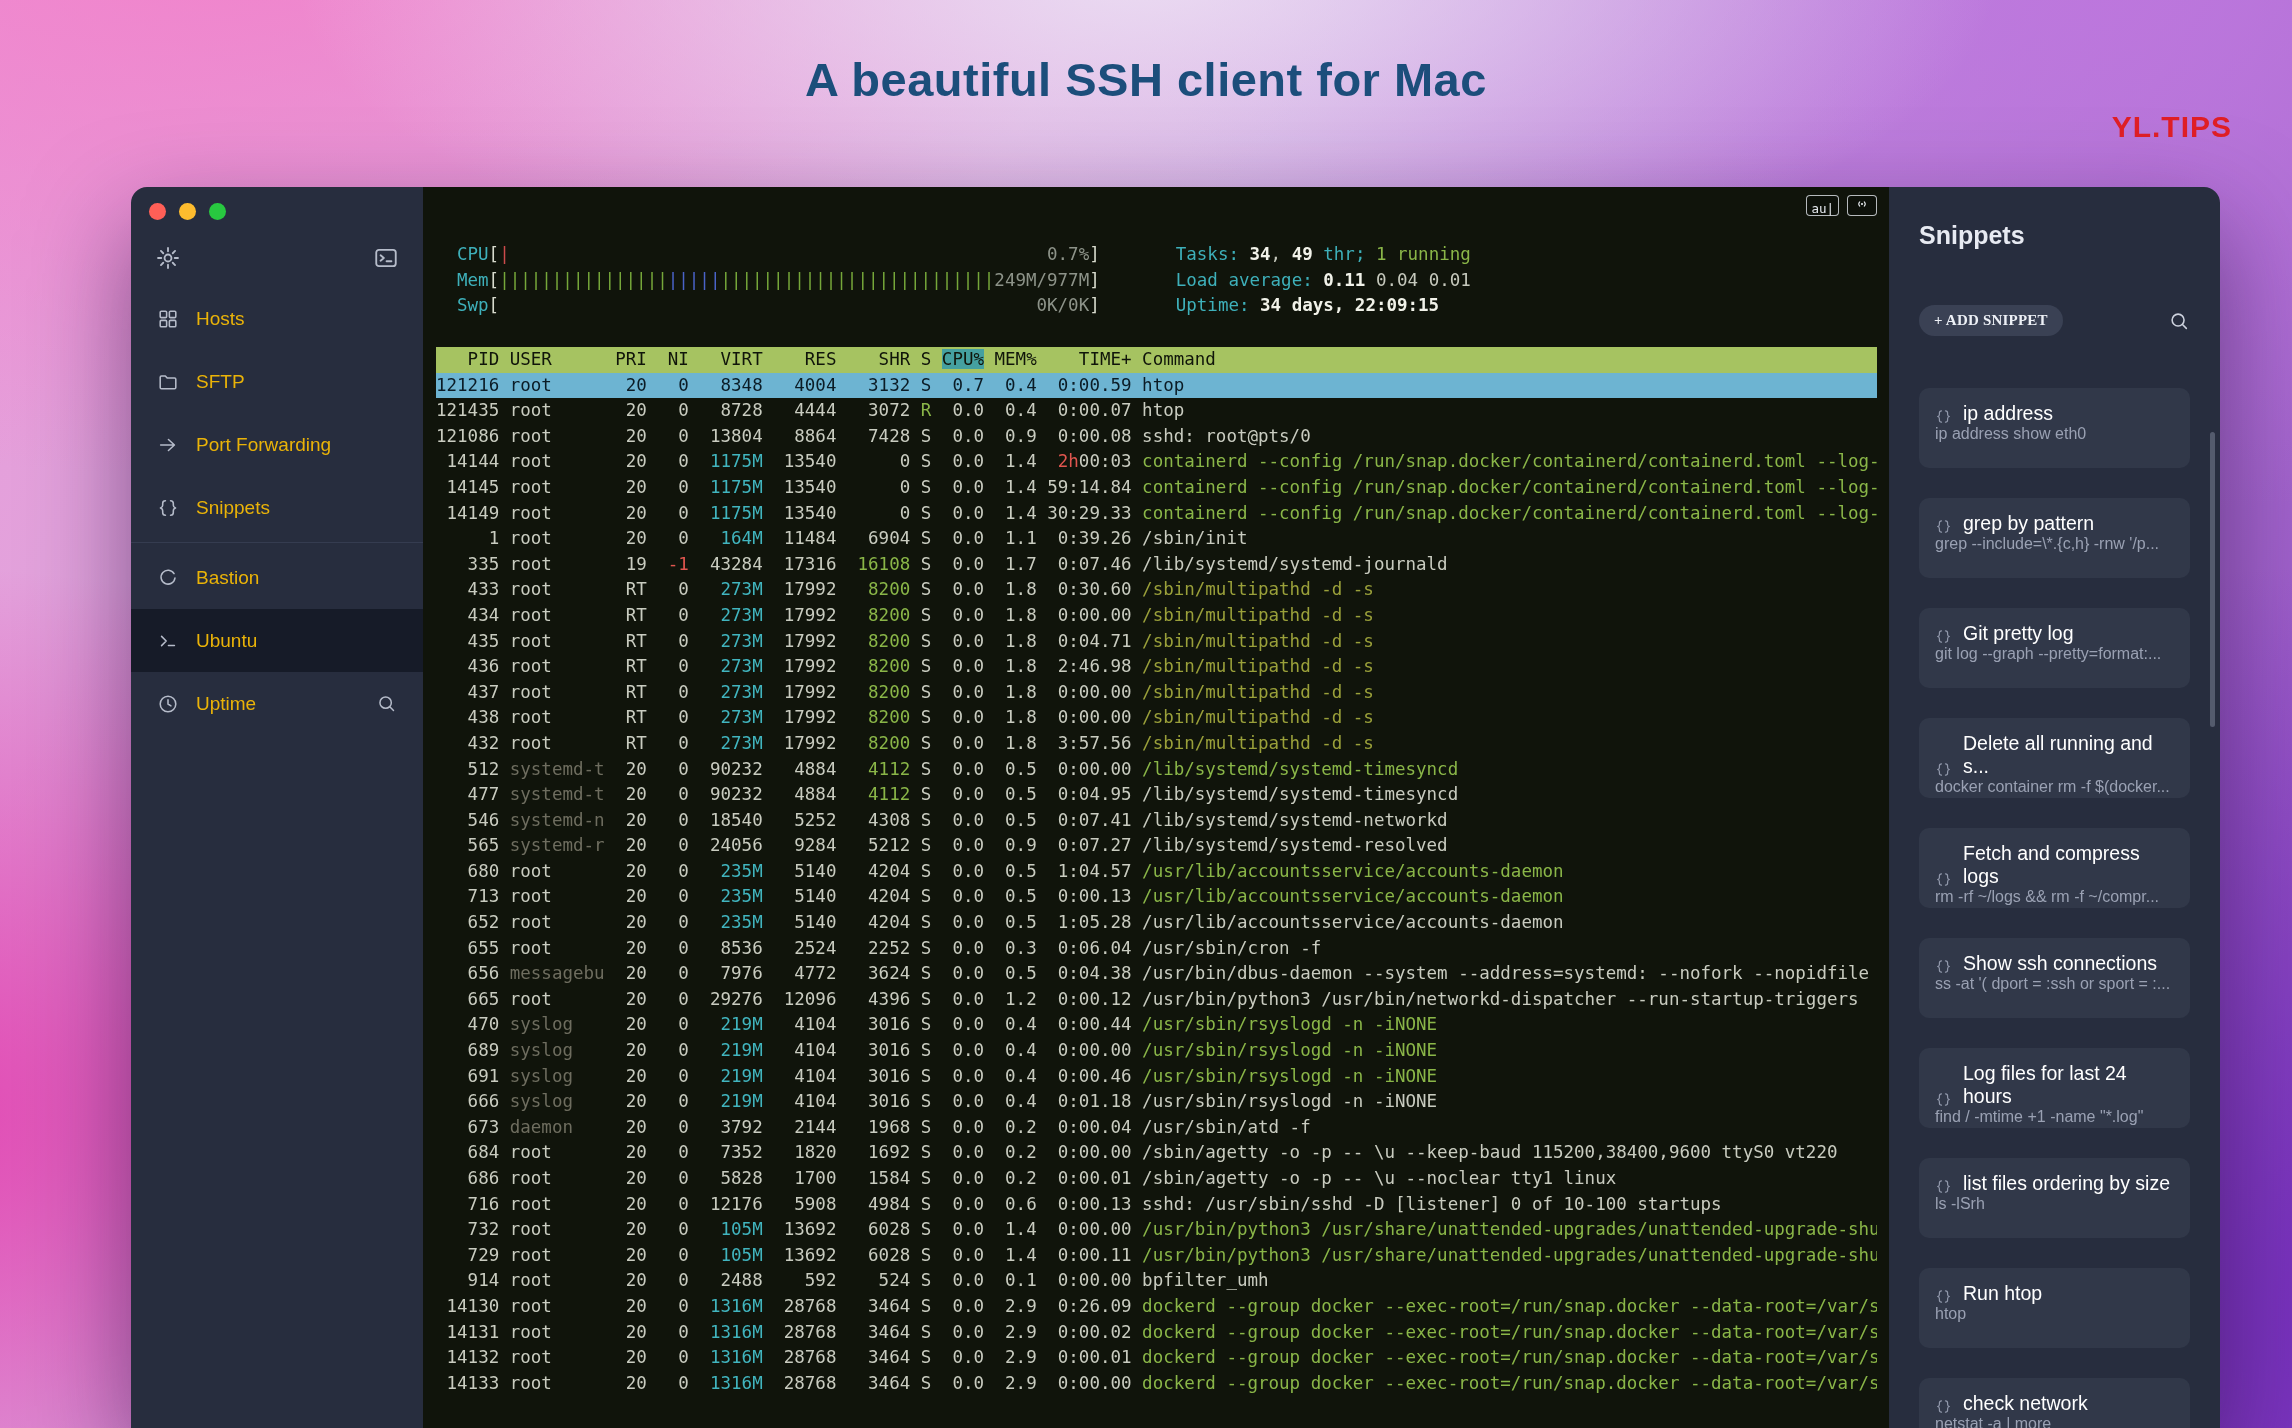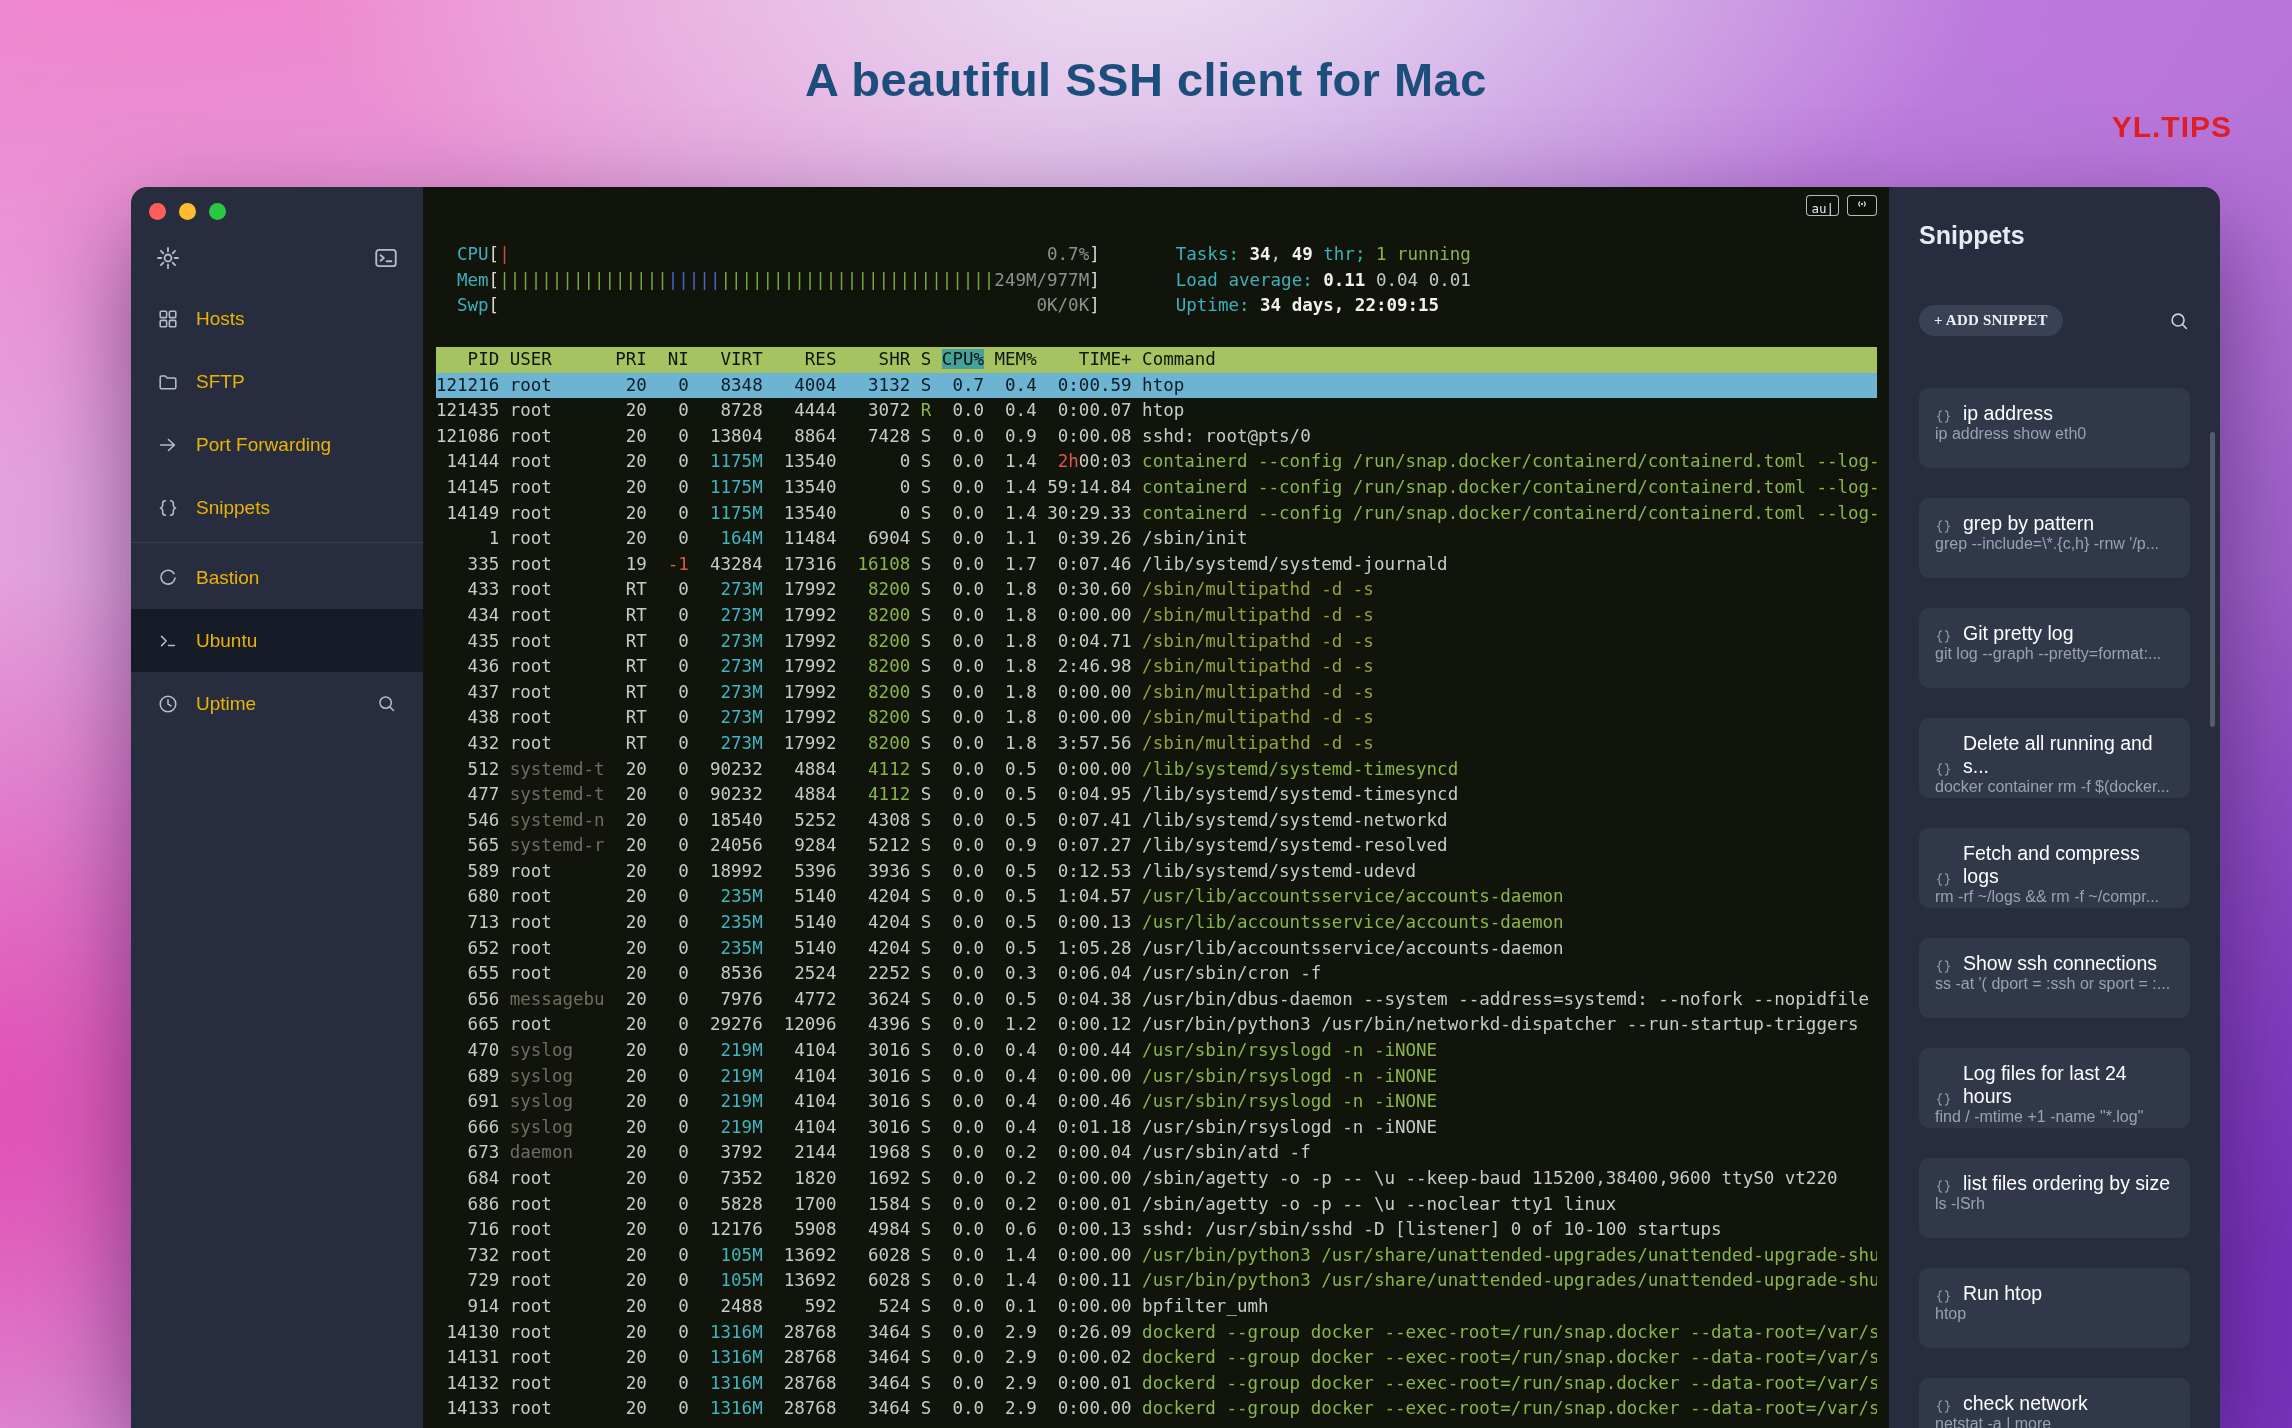--- a/index.html
+++ b/index.html
@@ -205,21 +205,20 @@
             <div class="trow"><span>   434</span> <span>root     </span> <span> RT</span> <span>  0</span> <span class="c-cyan">  273M</span> <span> 17992</span> <span class="c-green">  8200</span> <span>S</span> <span> 0.0</span> <span> 1.8</span> <span> 0:00.00</span> <span class="c-olive">/sbin/multipathd -d -s</span></div>
             <div class="trow"><span>   435</span> <span>root     </span> <span> RT</span> <span>  0</span> <span class="c-cyan">  273M</span> <span> 17992</span> <span class="c-green">  8200</span> <span>S</span> <span> 0.0</span> <span> 1.8</span> <span> 0:04.71</span> <span class="c-olive">/sbin/multipathd -d -s</span></div>
             <div class="trow"><span>   436</span> <span>root     </span> <span> RT</span> <span>  0</span> <span class="c-cyan">  273M</span> <span> 17992</span> <span class="c-green">  8200</span> <span>S</span> <span> 0.0</span> <span> 1.8</span> <span> 2:46.98</span> <span class="c-olive">/sbin/multipathd -d -s</span></div>
             <div class="trow"><span>   437</span> <span>root     </span> <span> RT</span> <span>  0</span> <span class="c-cyan">  273M</span> <span> 17992</span> <span class="c-green">  8200</span> <span>S</span> <span> 0.0</span> <span> 1.8</span> <span> 0:00.00</span> <span class="c-olive">/sbin/multipathd -d -s</span></div>
             <div class="trow"><span>   438</span> <span>root     </span> <span> RT</span> <span>  0</span> <span class="c-cyan">  273M</span> <span> 17992</span> <span class="c-green">  8200</span> <span>S</span> <span> 0.0</span> <span> 1.8</span> <span> 0:00.00</span> <span class="c-olive">/sbin/multipathd -d -s</span></div>
             <div class="trow"><span>   432</span> <span>root     </span> <span> RT</span> <span>  0</span> <span class="c-cyan">  273M</span> <span> 17992</span> <span class="c-green">  8200</span> <span>S</span> <span> 0.0</span> <span> 1.8</span> <span> 3:57.56</span> <span class="c-olive">/sbin/multipathd -d -s</span></div>
             <div class="trow"><span>   512</span> <span class="c-dim">systemd-t</span> <span> 20</span> <span>  0</span> <span> 90232</span> <span>  4884</span> <span class="c-green">  4112</span> <span>S</span> <span> 0.0</span> <span> 0.5</span> <span> 0:00.00</span> <span class="c-green">/lib/systemd/systemd-timesyncd</span></div>
             <div class="trow"><span>   477</span> <span class="c-dim">systemd-t</span> <span> 20</span> <span>  0</span> <span> 90232</span> <span>  4884</span> <span class="c-green">  4112</span> <span>S</span> <span> 0.0</span> <span> 0.5</span> <span> 0:04.95</span> <span>/lib/systemd/systemd-timesyncd</span></div>
             <div class="trow"><span>   546</span> <span class="c-dim">systemd-n</span> <span> 20</span> <span>  0</span> <span> 18540</span> <span>  5252</span> <span>  4308</span> <span>S</span> <span> 0.0</span> <span> 0.5</span> <span> 0:07.41</span> <span>/lib/systemd/systemd-networkd</span></div>
             <div class="trow"><span>   565</span> <span class="c-dim">systemd-r</span> <span> 20</span> <span>  0</span> <span> 24056</span> <span>  9284</span> <span>  5212</span> <span>S</span> <span> 0.0</span> <span> 0.9</span> <span> 0:07.27</span> <span>/lib/systemd/systemd-resolved</span></div>
-            <div class="trow"><span>   589</span> <span>root     </span> <span> 20</span> <span>  0</span> <span> 18992</span> <span>  5396</span> <span>  3936</span> <span>S</span> <span> 0.0</span> <span> 0.5</span> <span> 0:12.53</span> <span>/lib/systemd/systemd-udevd</span></div>
             <div class="trow"><span>   680</span> <span>root     </span> <span> 20</span> <span>  0</span> <span class="c-cyan">  235M</span> <span>  5140</span> <span>  4204</span> <span>S</span> <span> 0.0</span> <span> 0.5</span> <span> 1:04.57</span> <span class="c-green">/usr/lib/accountsservice/accounts-daemon</span></div>
             <div class="trow"><span>   713</span> <span>root     </span> <span> 20</span> <span>  0</span> <span class="c-cyan">  235M</span> <span>  5140</span> <span>  4204</span> <span>S</span> <span> 0.0</span> <span> 0.5</span> <span> 0:00.13</span> <span class="c-green">/usr/lib/accountsservice/accounts-daemon</span></div>
             <div class="trow"><span>   652</span> <span>root     </span> <span> 20</span> <span>  0</span> <span class="c-cyan">  235M</span> <span>  5140</span> <span>  4204</span> <span>S</span> <span> 0.0</span> <span> 0.5</span> <span> 1:05.28</span> <span>/usr/lib/accountsservice/accounts-daemon</span></div>
             <div class="trow"><span>   655</span> <span>root     </span> <span> 20</span> <span>  0</span> <span>  8536</span> <span>  2524</span> <span>  2252</span> <span>S</span> <span> 0.0</span> <span> 0.3</span> <span> 0:06.04</span> <span>/usr/sbin/cron -f</span></div>
             <div class="trow"><span>   656</span> <span class="c-dim">messagebu</span> <span> 20</span> <span>  0</span> <span>  7976</span> <span>  4772</span> <span>  3624</span> <span>S</span> <span> 0.0</span> <span> 0.5</span> <span> 0:04.38</span> <span>/usr/bin/dbus-daemon --system --address=systemd: --nofork --nopidfile</span></div>
             <div class="trow"><span>   665</span> <span>root     </span> <span> 20</span> <span>  0</span> <span> 29276</span> <span> 12096</span> <span>  4396</span> <span>S</span> <span> 0.0</span> <span> 1.2</span> <span> 0:00.12</span> <span>/usr/bin/python3 /usr/bin/networkd-dispatcher --run-startup-triggers</span></div>
             <div class="trow"><span>   470</span> <span class="c-dim">syslog   </span> <span> 20</span> <span>  0</span> <span class="c-cyan">  219M</span> <span>  4104</span> <span>  3016</span> <span>S</span> <span> 0.0</span> <span> 0.4</span> <span> 0:00.44</span> <span class="c-green">/usr/sbin/rsyslogd -n -iNONE</span></div>
             <div class="trow"><span>   689</span> <span class="c-dim">syslog   </span> <span> 20</span> <span>  0</span> <span class="c-cyan">  219M</span> <span>  4104</span> <span>  3016</span> <span>S</span> <span> 0.0</span> <span> 0.4</span> <span> 0:00.00</span> <span class="c-green">/usr/sbin/rsyslogd -n -iNONE</span></div>
             <div class="trow"><span>   691</span> <span class="c-dim">syslog   </span> <span> 20</span> <span>  0</span> <span class="c-cyan">  219M</span> <span>  4104</span> <span>  3016</span> <span>S</span> <span> 0.0</span> <span> 0.4</span> <span> 0:00.46</span> <span class="c-green">/usr/sbin/rsyslogd -n -iNONE</span></div>
             <div class="trow"><span>   666</span> <span class="c-dim">syslog   </span> <span> 20</span> <span>  0</span> <span class="c-cyan">  219M</span> <span>  4104</span> <span>  3016</span> <span>S</span> <span> 0.0</span> <span> 0.4</span> <span> 0:01.18</span> <span>/usr/sbin/rsyslogd -n -iNONE</span></div>

